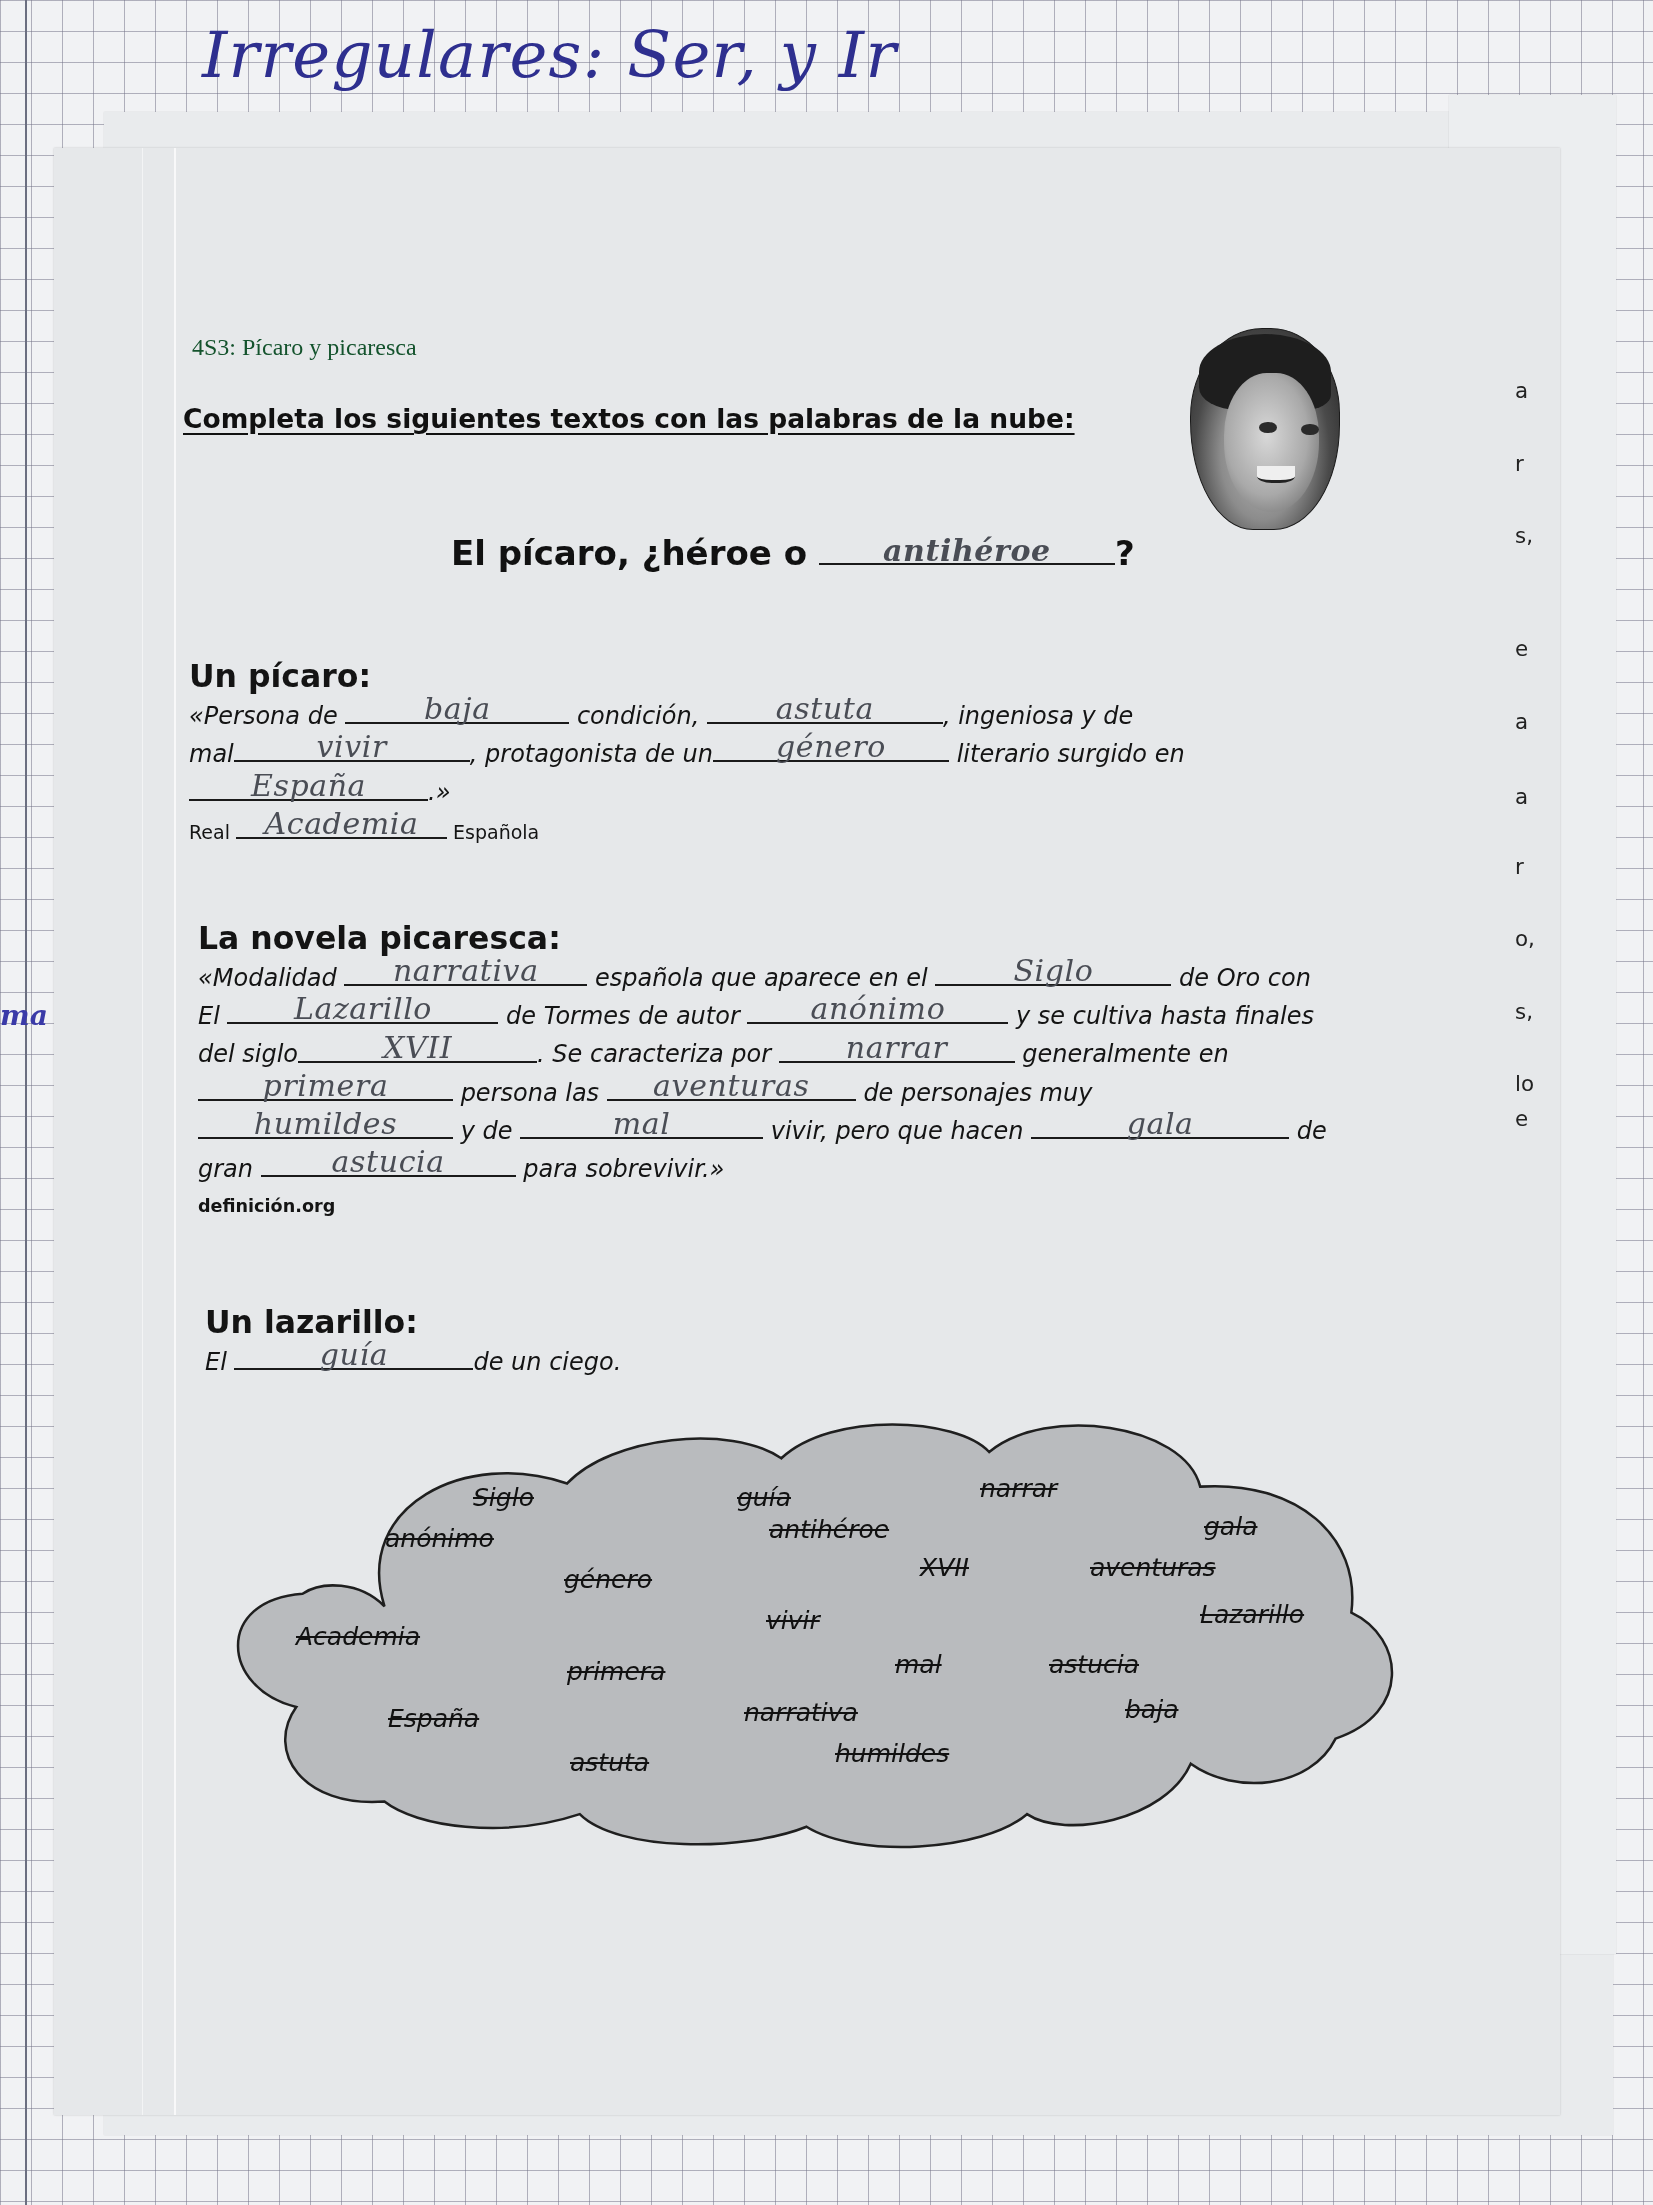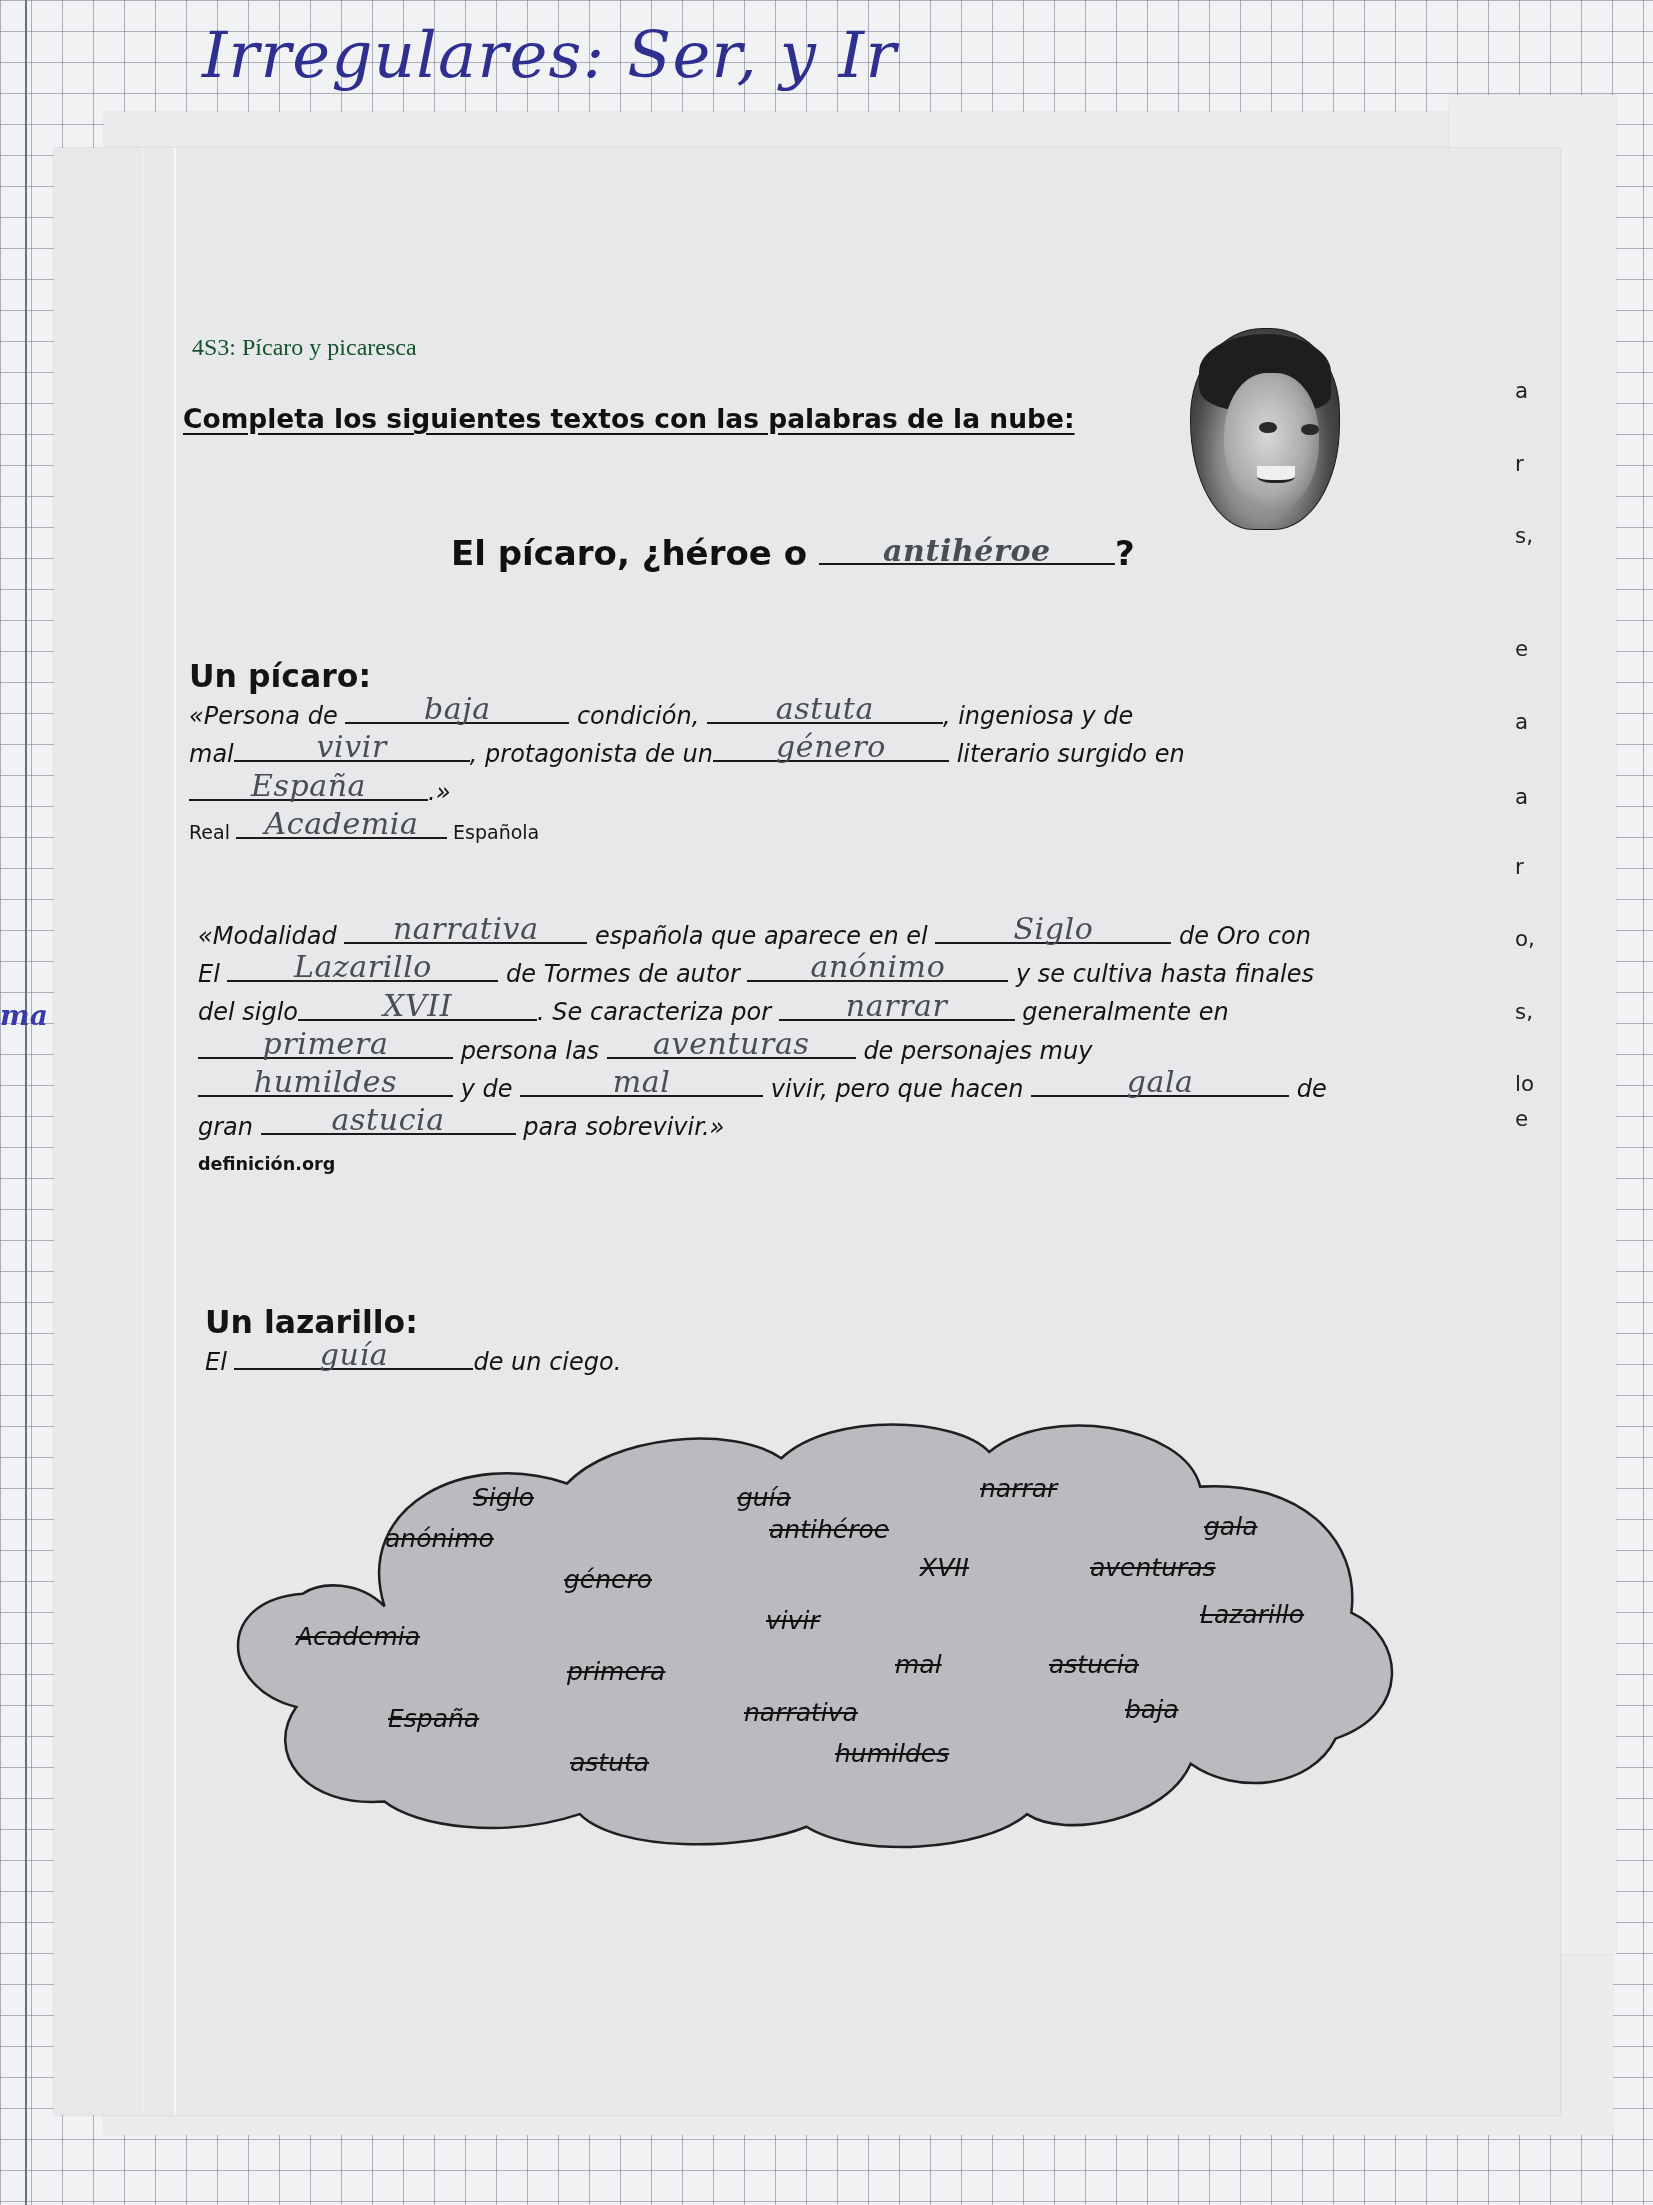--- a/index.html
+++ b/index.html
@@ -138,20 +138,21 @@
   </div>
   <div class="line">
     <span class="blank" style="width:239px"><span class="hw">España</span></span><span>.»</span>
   </div>
   <div class="small">
     <span>Real </span><span class="blank" style="width:211px; font-size:24px;"><span class="hw">Academia</span></span><span> Española</span>
   </div>
 </div>
 
 <div class="section comic" style="left:198px; top:917px;">
+  <div class="h">La novela picaresca:</div>
   <div class="line">
     <span>«Modalidad </span><span class="blank" style="width:243px"><span class="hw">narrativa</span></span><span> española que aparece en el </span><span class="blank" style="width:236px"><span class="hw">Siglo</span></span><span> de Oro con</span>
   </div>
   <div class="line">
     <span>El </span><span class="blank" style="width:271px"><span class="hw">Lazarillo</span></span><span> de Tormes de autor </span><span class="blank" style="width:261px"><span class="hw">anónimo</span></span><span> y se cultiva hasta finales</span>
   </div>
   <div class="line">
     <span>del siglo</span><span class="blank" style="width:239px"><span class="hw">XVII</span></span><span>. Se caracteriza por </span><span class="blank" style="width:236px"><span class="hw">narrar</span></span><span> generalmente en</span>
   </div>
   <div class="line">

